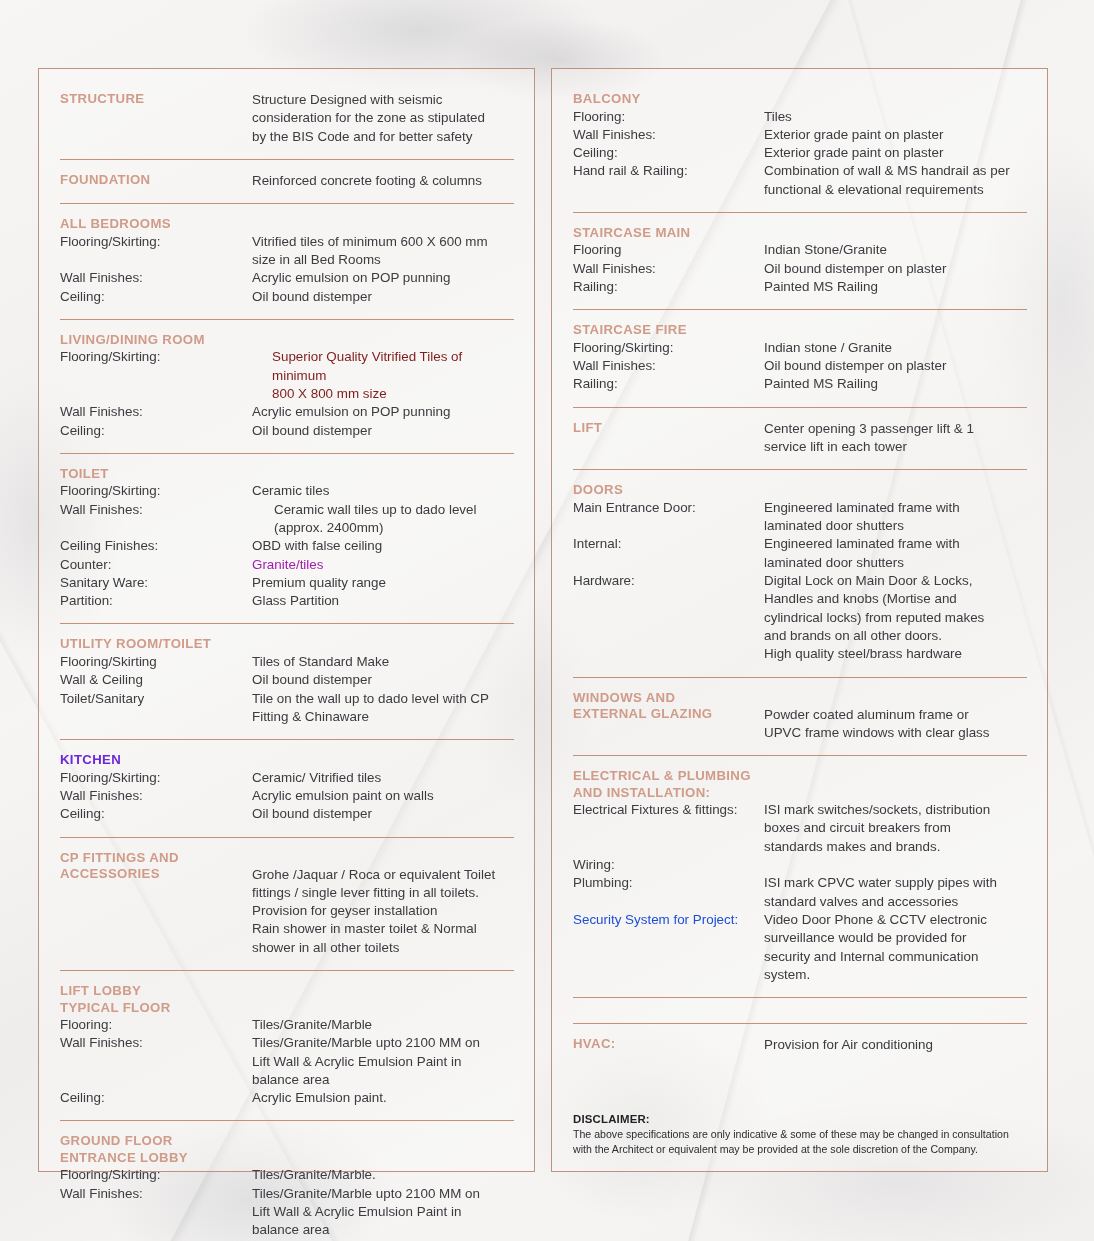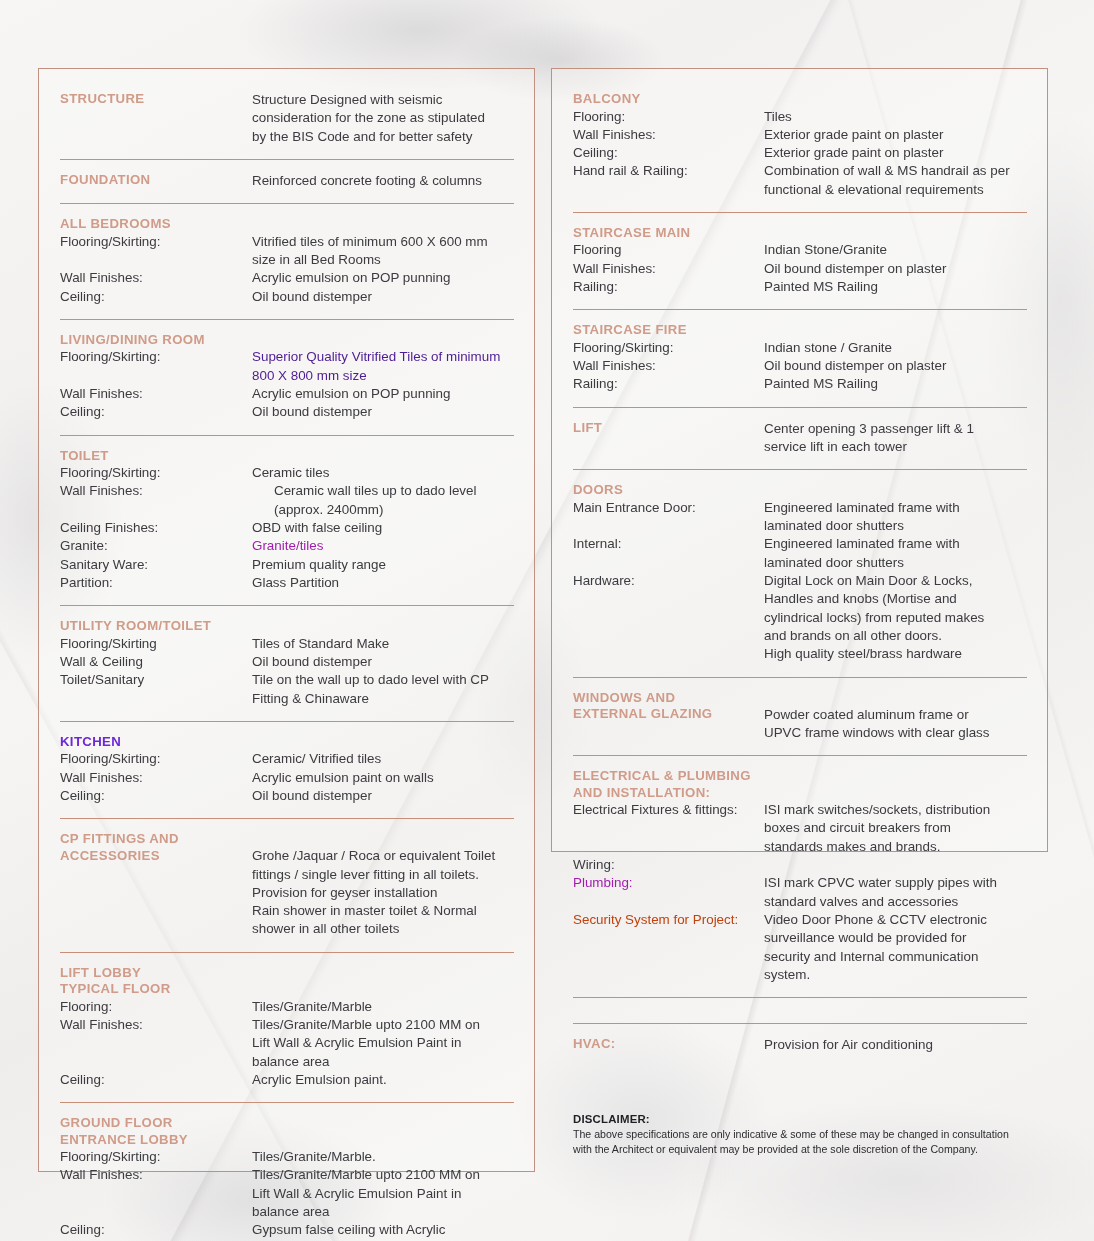--- a/index.html
+++ b/index.html
@@ -42,21 +42,21 @@
   }
 
   
   .panel {
     position: absolute;
     border: 1.5px solid #c0917e;
     box-sizing: border-box;
     background: rgba(252,251,250,0.34);
   }
   #panel-left  { left: 38px;  top: 68px; width: 497px; height: 1104px; }
-  #panel-right { left: 551px; top: 68px; width: 497px; height: 784px; }
+  #panel-right { left: 551px; top: 68px; width: 497px; height: 1104px; }
 
   .panel-inner {
     position: relative;
     height: 100%;
   }
 
   
   .section {
     position: relative;
   }
@@ -161,21 +161,21 @@
         </div>
       </div>
       <div style="height: 13px;"></div>
       <div class="rule" style="border-top-color: rgb(199, 143, 120);"></div>
       <div style="height: 12px;"></div>
       <div class="section">
         <div class="grid">
           <div class="head" style="color: rgb(208, 155, 136);">LIVING/DINING ROOM</div>
           <div class="spacer"></div>
           <div class="label" style="color: rgb(59, 59, 64);">Flooring/Skirting:</div>
-          <div class="val" style="color: #4c1d95;">Superior Quality Vitrified Tiles of minimum
+          <div class="val" style="color: #7f1d1d; margin-left: 20px;">Superior Quality Vitrified Tiles of minimum
 800 X 800 mm size</div>
           <div class="label" style="color: rgb(59, 59, 64);">Wall Finishes:</div>
           <div class="val" style="color: rgb(59, 59, 64);">Acrylic emulsion on POP punning</div>
           <div class="label" style="color: rgb(59, 59, 64);">Ceiling:</div>
           <div class="val" style="color: rgb(59, 59, 64);">Oil bound distemper</div>
         </div>
       </div>
       <div style="height: 13px;"></div>
       <div class="rule" style="border-top-color: rgb(199, 143, 120);"></div>
       <div style="height: 12px;"></div>
@@ -183,21 +183,21 @@
         <div class="grid">
           <div class="head" style="color: rgb(208, 155, 136);">TOILET</div>
           <div class="spacer"></div>
           <div class="label" style="color: rgb(59, 59, 64);">Flooring/Skirting:</div>
           <div class="val" style="color: rgb(59, 59, 64);">Ceramic tiles</div>
           <div class="label" style="color: rgb(59, 59, 64);">Wall Finishes:</div>
           <div class="val" style="color: rgb(59, 59, 64); margin-left: 22px;">Ceramic wall tiles up to dado level
 (approx. 2400mm)</div>
           <div class="label" style="color: rgb(59, 59, 64);">Ceiling Finishes:</div>
           <div class="val" style="color: rgb(59, 59, 64);">OBD with false ceiling</div>
-          <div class="label" style="color: rgb(59, 59, 64);">Granite:</div>
+          <div class="label" style="color: rgb(59, 59, 64);">Counter:</div>
           <div class="val" style="color: #a21caf;">Granite/tiles</div>
           <div class="label" style="color: rgb(59, 59, 64);">Sanitary Ware:</div>
           <div class="val" style="color: rgb(59, 59, 64);">Premium quality range</div>
           <div class="label" style="color: rgb(59, 59, 64);">Partition:</div>
           <div class="val" style="color: rgb(59, 59, 64);">Glass Partition</div>
         </div>
       </div>
       <div style="height: 13px;"></div>
       <div class="rule" style="border-top-color: rgb(199, 143, 120);"></div>
       <div style="height: 12px;"></div>
@@ -379,24 +379,24 @@
       <div class="section">
         <div class="grid">
           <div class="head" style="color: rgb(208, 155, 136);">ELECTRICAL &amp; PLUMBING
 AND INSTALLATION:</div>
           <div class="spacer"></div>
           <div class="label" style="color: rgb(59, 59, 64);">Electrical Fixtures &amp; fittings:</div>
           <div class="val" style="color: rgb(59, 59, 64);">ISI mark switches/sockets, distribution
 boxes and circuit breakers from
 standards makes and brands.</div>
           <div class="label" style="color: rgb(59, 59, 64);">Wiring:</div>
-          <div class="label" style="color: #a21caf;">Plumbing:</div>
+          <div class="label" style="color: #404040;">Plumbing:</div>
           <div class="val" style="color: rgb(59, 59, 64);">ISI mark CPVC water supply pipes with
 standard valves and accessories</div>
-          <div class="label" style="color: #c2410c;">Security System for Project:</div>
+          <div class="label" style="color: #1d4ed8;">Security System for Project:</div>
           <div class="val" style="color: rgb(59, 59, 64);">Video Door Phone &amp; CCTV electronic
 surveillance would be provided for
 security and Internal communication
 system.</div>
         </div>
       </div>
       <div style="height: 13px;"></div>
       <div class="rule" style="border-top-color: rgb(199, 143, 120);"></div>
       <div style="height: 12px;"></div>
       <div style="height: 13px;"></div>

